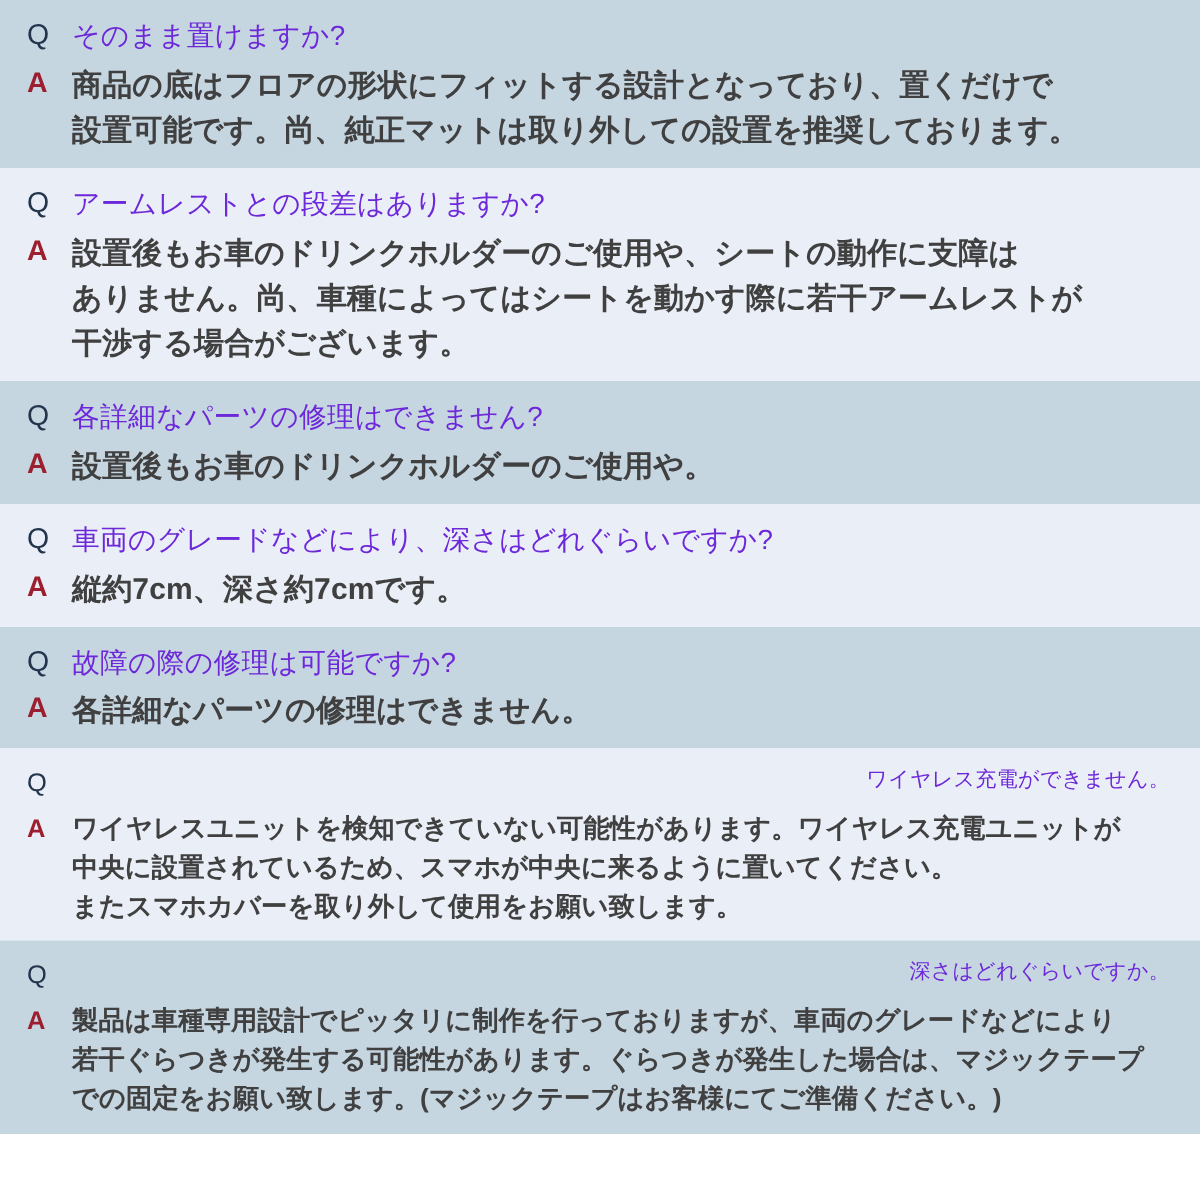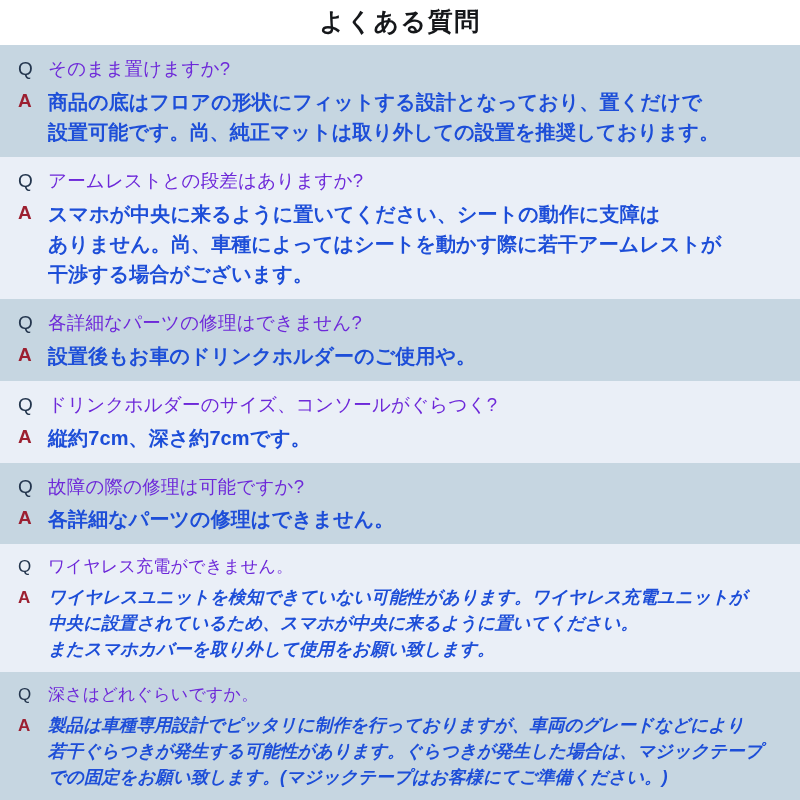--- a/index.html
+++ b/index.html
@@ -62,40 +62,37 @@
   .q-text {
     font-size:18.5px;
     line-height:1.52;
     color:#6d28d9;
     font-weight:normal;
     letter-spacing:0.2px;
   }
   .a-text {
     font-size:20px;
     line-height:1.5;
-    color:#1d4ed8;
+    color:#404040;
     font-weight:bold;
     letter-spacing:0.1px;
   }
   
   .faq-item.compact .marker      { font-size:17px; line-height:1.55; }
-  .faq-item.compact .q-text      { font-size:17px;  line-height:1.55; }
-  .faq-item.compact .a-text      { font-size:17.5px; line-height:1.5;font-style:italic; }
+  .faq-item.compact .q-text      { font-size:14px;  line-height:1.55;text-align:right; }
+  .faq-item.compact .a-text      { font-size:17.5px; line-height:1.5; }
   .faq-item.compact .marker.a-marker { padding-top:1px; }
 
   .row-gap { height:3px; }
 </style>
 </head>
 <body>
 
 <div id="page">
 
-  <div class="header">
-    <div class="header-title">よくある質問</div>
-  </div>
 
   <div class="faq-list" id="faq-list">
       <div class="faq-item band-dark">
         <div class="qa-row">
           <div class="marker q-marker">Q</div>
           <div class="qa-text q-text">そのまま置けますか?</div>
         </div>
         <div class="row-gap"></div>
         <div class="qa-row">
           <div class="marker a-marker">A</div>
@@ -104,40 +101,40 @@
         </div>
       </div>
       <div class="faq-item band-light">
         <div class="qa-row">
           <div class="marker q-marker">Q</div>
           <div class="qa-text q-text">アームレストとの段差はありますか?</div>
         </div>
         <div class="row-gap"></div>
         <div class="qa-row">
           <div class="marker a-marker">A</div>
-          <div class="qa-text a-text">スマホが中央に来るように置いてください、シートの動作に支障は
+          <div class="qa-text a-text">設置後もお車のドリンクホルダーのご使用や、シートの動作に支障は
 ありません。尚、車種によってはシートを動かす際に若干アームレストが
 干渉する場合がございます。</div>
         </div>
       </div>
       <div class="faq-item band-dark">
         <div class="qa-row">
           <div class="marker q-marker">Q</div>
           <div class="qa-text q-text">各詳細なパーツの修理はできません?</div>
         </div>
         <div class="row-gap"></div>
         <div class="qa-row">
           <div class="marker a-marker">A</div>
           <div class="qa-text a-text">設置後もお車のドリンクホルダーのご使用や。</div>
         </div>
       </div>
       <div class="faq-item band-light">
         <div class="qa-row">
           <div class="marker q-marker">Q</div>
-          <div class="qa-text q-text">ドリンクホルダーのサイズ、コンソールがぐらつく?</div>
+          <div class="qa-text q-text">車両のグレードなどにより、深さはどれぐらいですか?</div>
         </div>
         <div class="row-gap"></div>
         <div class="qa-row">
           <div class="marker a-marker">A</div>
           <div class="qa-text a-text">縦約7cm、深さ約7cmです。</div>
         </div>
       </div>
       <div class="faq-item band-dark">
         <div class="qa-row">
           <div class="marker q-marker">Q</div>

